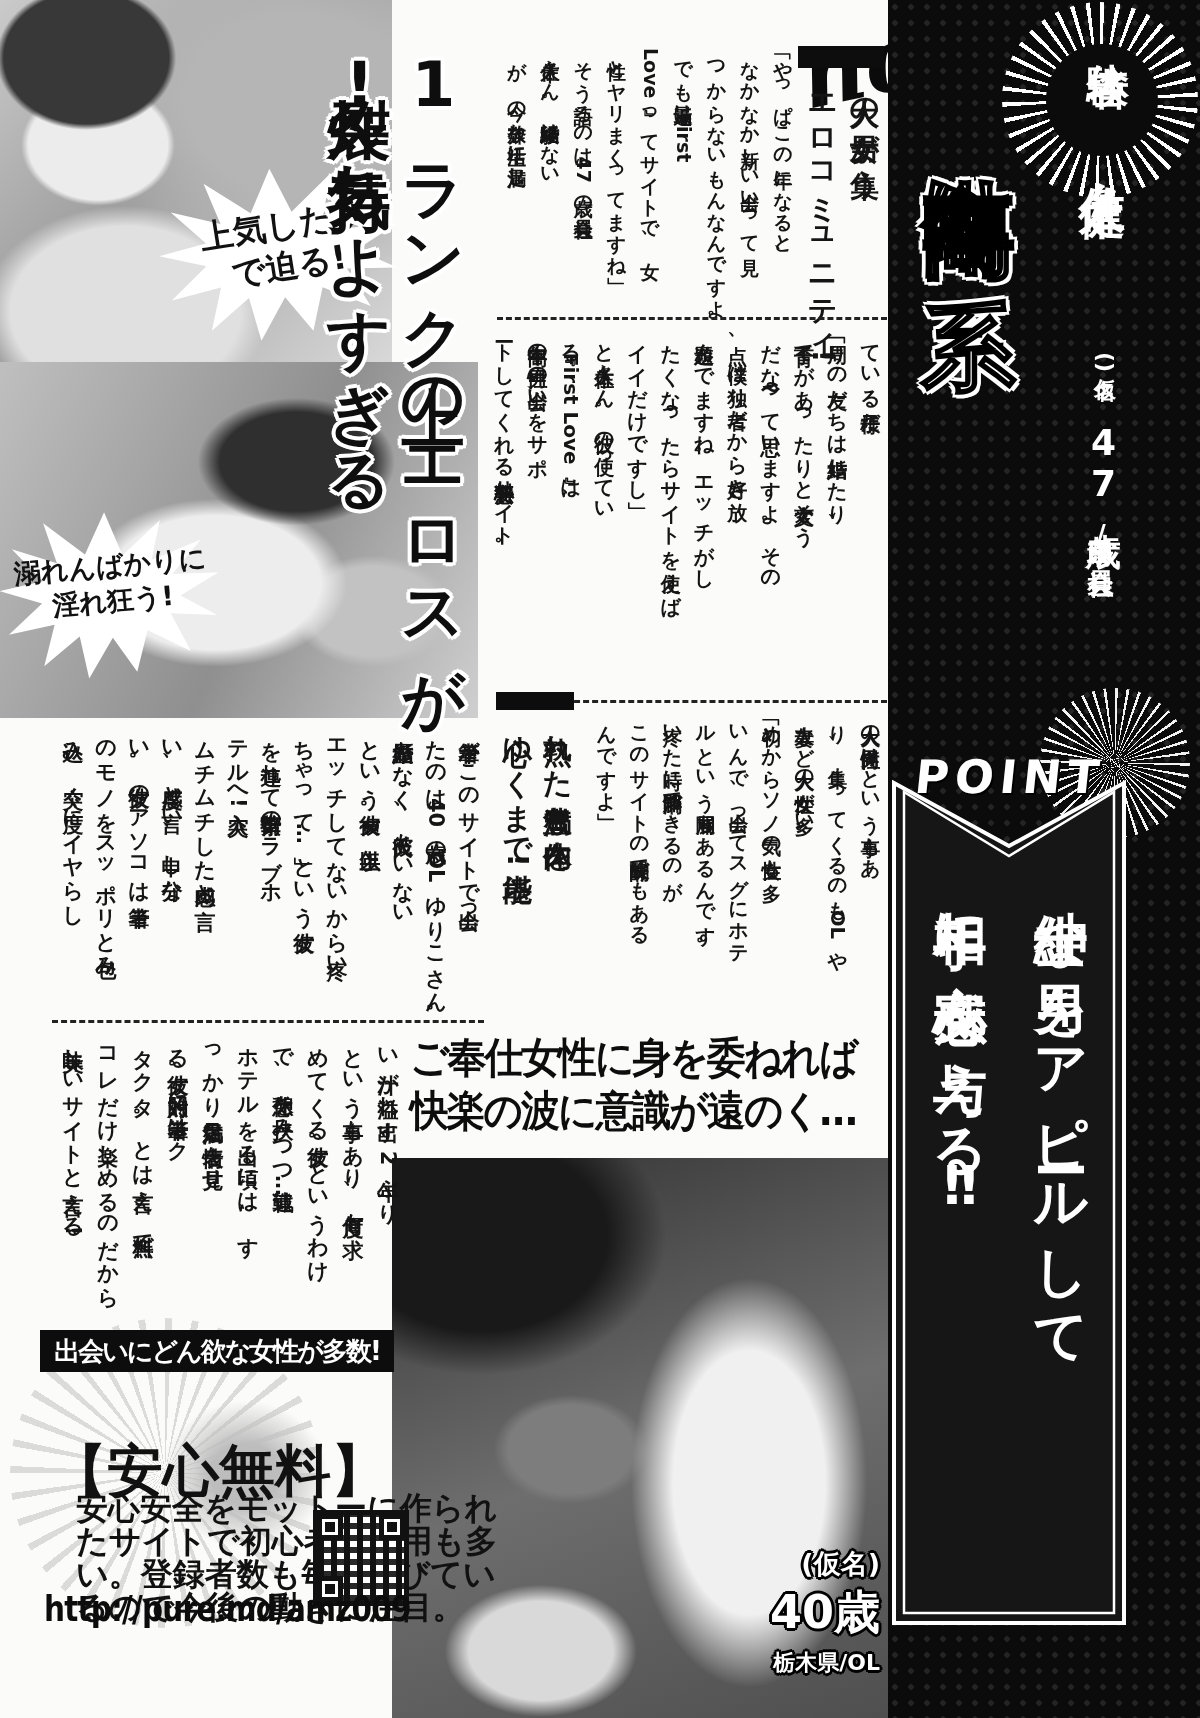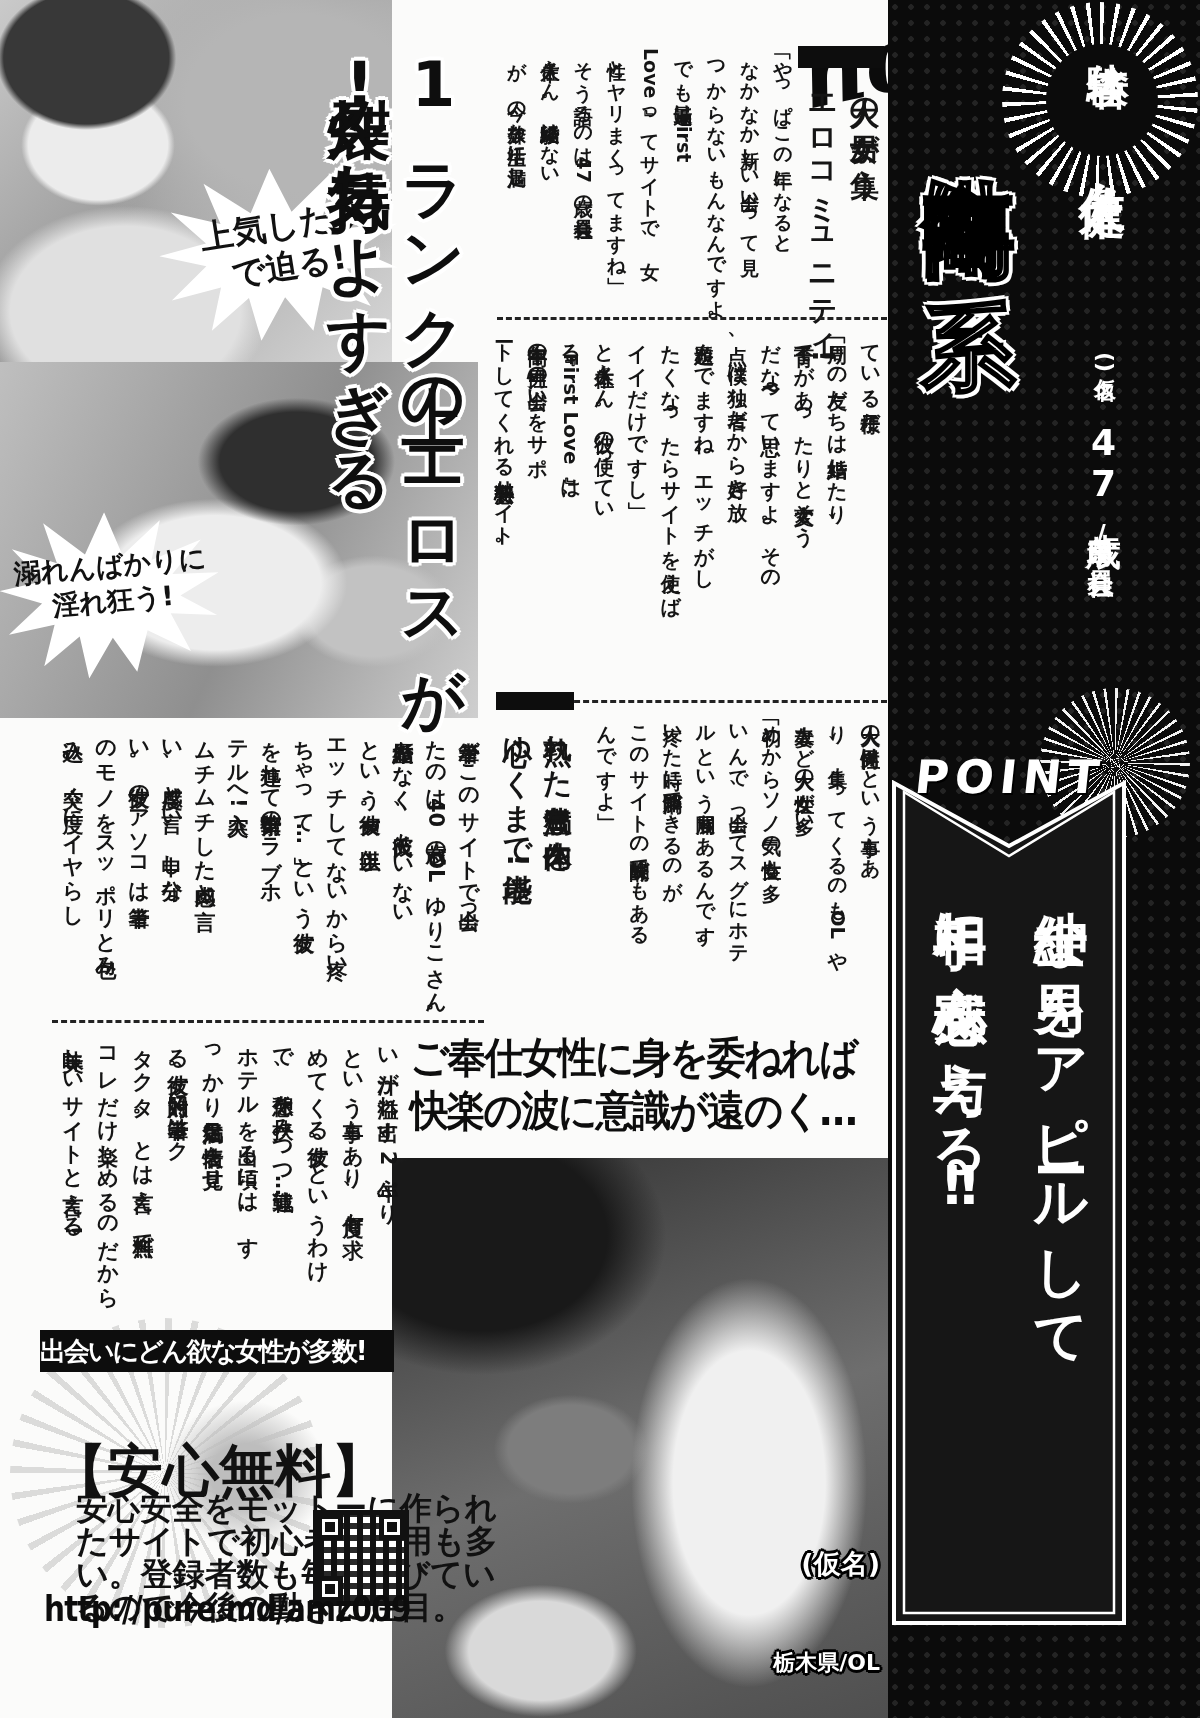--- a/index.html
+++ b/index.html
@@ -82,21 +82,21 @@
   .caption{left:408px;top:1168px;font-size:25px;font-weight:900;line-height:27.5px;color:#fff;z-index:2;
     text-shadow:-2px 0 0 #000,2px 0 0 #000,0 -2px 0 #000,0 2px 0 #000,-1px -1px 0 #000,1px 1px 0 #000,-1px 1px 0 #000,1px -1px 0 #000;}
   .owhite{color:#fff;font-weight:900;text-align:right;z-index:2;
     text-shadow:-3px 0 0 #000,3px 0 0 #000,0 -3px 0 #000,0 3px 0 #000,-2px -2px 0 #000,2px 2px 0 #000,-2px 2px 0 #000,2px -2px 0 #000;}
   .mname{left:700px;top:1480px;width:180px;font-size:52px;letter-spacing:4px;}
   .mnote{left:700px;top:1546px;width:180px;font-size:27px;}
   .mage{left:700px;top:1582px;width:180px;font-size:46px;}
   .mloc{left:690px;top:1648px;width:190px;font-size:22px;}
   
   .pbanner{left:40px;top:1330px;width:354px;height:42px;background:#0d0d0d;color:#fff;
-    font-size:26px;font-weight:900;text-align:left;line-height:42px;letter-spacing:-2px;}
+    font-size:26px;font-weight:900;text-align:center;line-height:42px;letter-spacing:-2px;}
   .pstar{left:10px;top:1318px;width:310px;height:310px;border-radius:50%;
     background:repeating-conic-gradient(rgba(0,0,0,0.13) 0deg 2.6deg,rgba(0,0,0,0) 2.6deg 10deg);}
   .pblob{left:130px;top:1372px;width:230px;height:205px;border-radius:48%;
     background:radial-gradient(closest-side,#bdbdbd 30%,rgba(0,0,0,0) 72%);}
   .flove{left:44px;top:1366px;width:350px;text-align:center;font-size:60px;font-weight:900;
     letter-spacing:-1px;color:#111;}
   .freelabel{left:44px;top:1434px;width:350px;text-align:center;font-size:56px;font-weight:900;color:#111;}
   .desc{left:52px;top:1492px;font-size:32px;font-weight:bold;line-height:33px;color:#111;margin-left:24px;}
   .qr{left:313px;top:1510px;width:96px;height:96px;border:5px solid #111;background:
     repeating-linear-gradient(0deg,rgba(17,17,17,.9) 0 6px,rgba(0,0,0,0) 6px 12px),
@@ -209,20 +209,21 @@
 っかり満足気な表情を見せ
 る彼女。対照的に筆者はク
 タクタ。とは言え、無料で
 コレだけ楽しめるのだから
 美味しいサイトと言える!</div>
 
   <div class="svc pre">ご奉仕女性に身を委ねれば
 快楽の波に意識が遠のく…</div>
 
   <div class="owhite mnote">(仮名)</div>
+  <div class="owhite mage">40歳</div>
   <div class="owhite mloc">栃木県/OL</div>
 
   <div class="pstar"></div>
   <div class="pblob"></div>
   <div class="pbanner">出会いにどん欲な女性が多数!</div>
   <div class="freelabel">【安心無料】</div>
   <div class="desc pre">安心安全をモットーに作られ
 たサイトで初心者の利用も多
 い。登録者数も毎月延びてい
 るので今後の動きに注目。</div>

